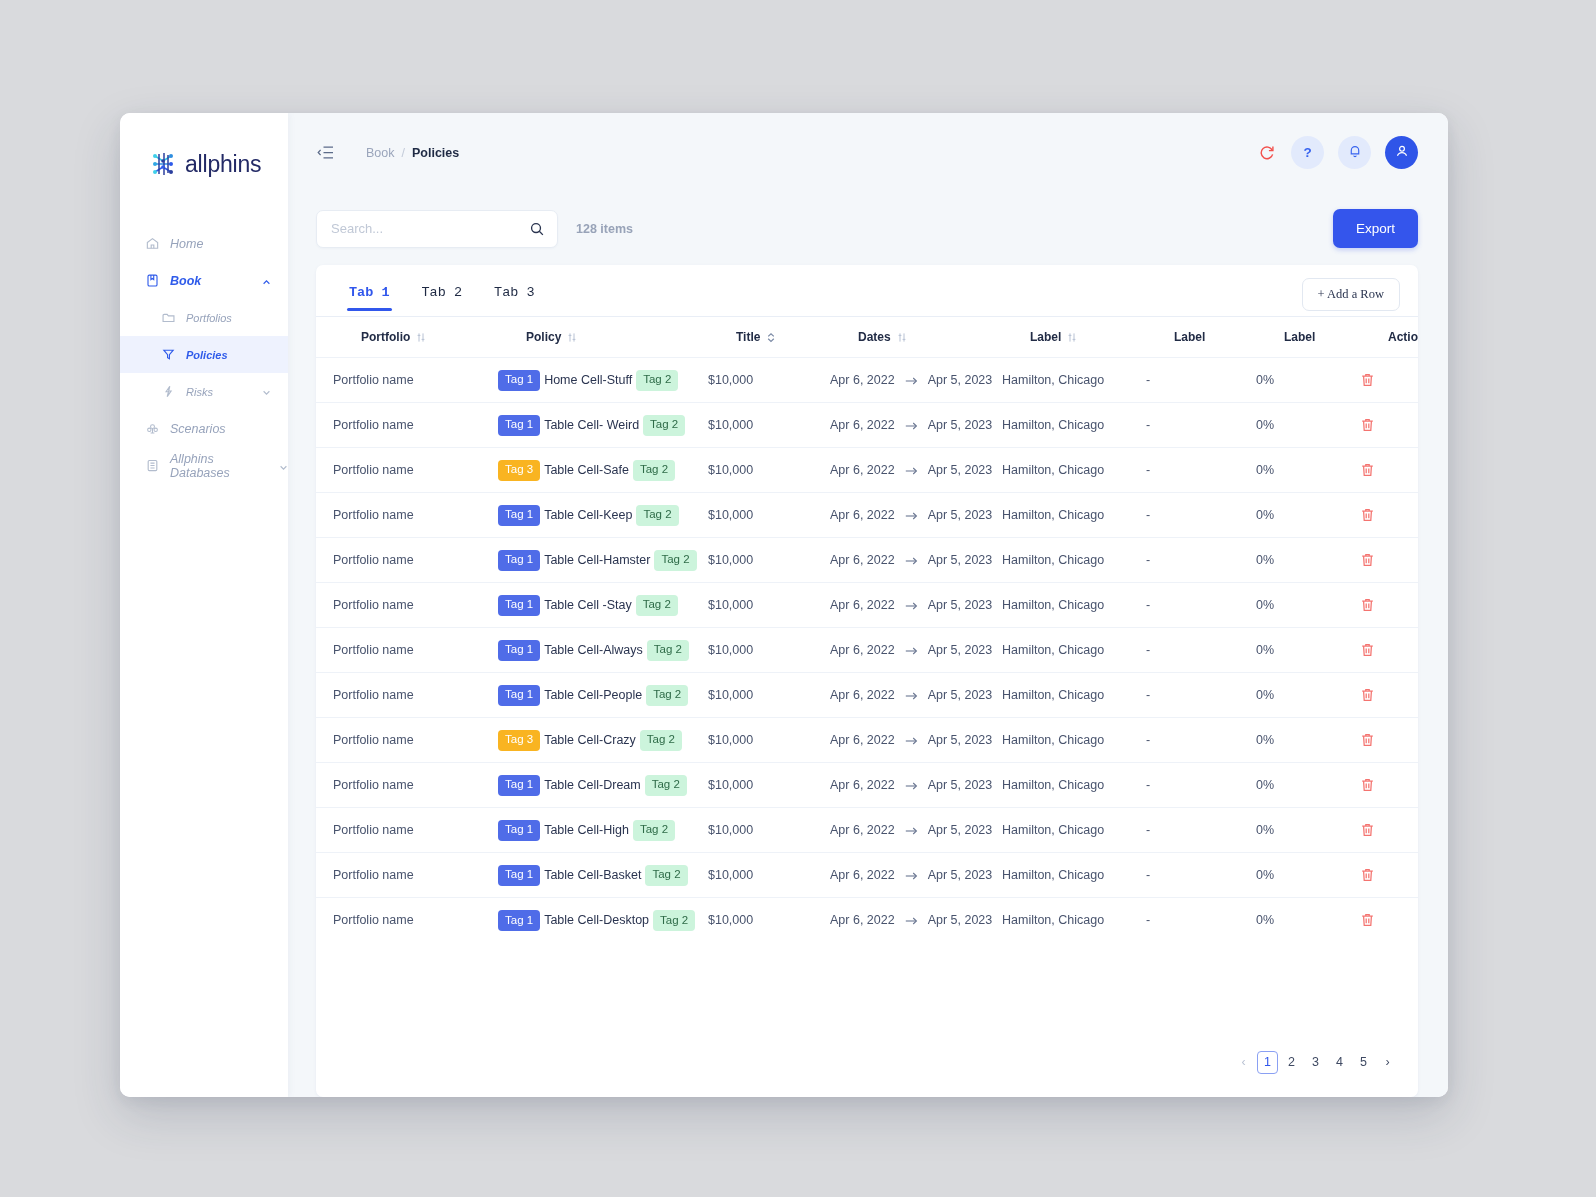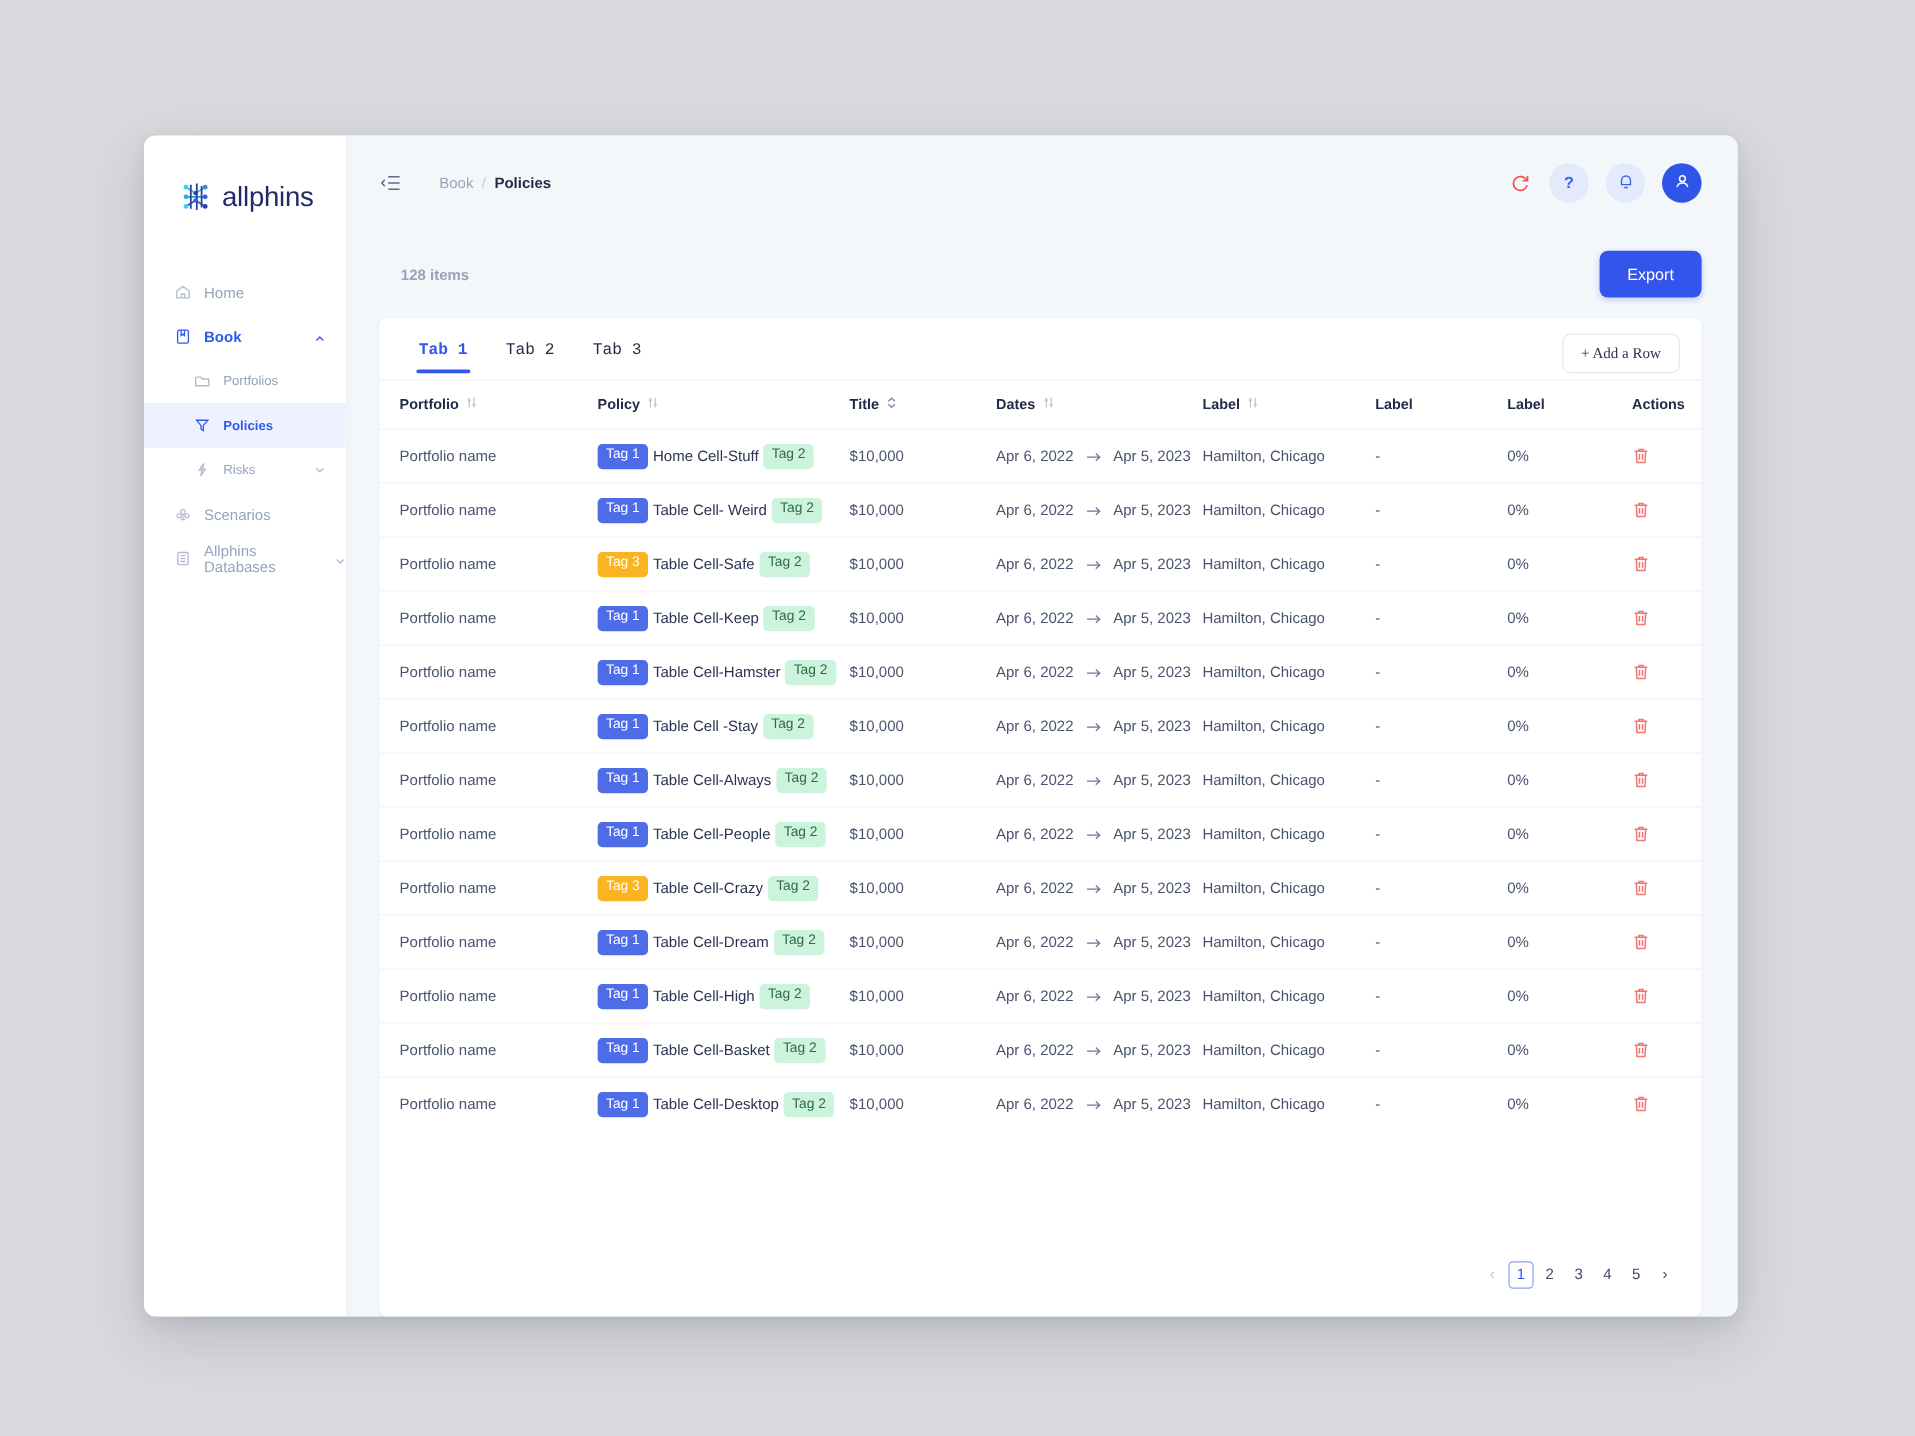--- a/index.html
+++ b/index.html
@@ -44,21 +44,21 @@
     height: 46px;
   }
   .logo-mark { width: 30px; height: 30px; flex: 0 0 30px; }
   .logo-text {
     font-size: 23px;
     color: #232a66;
     letter-spacing: -.2px;
     font-weight: 400;
   }
 
-  .nav { margin-top: 42px; }
+  .nav { margin-top: 42px; font-style: italic; }
   .nav-item {
     display: flex;
     align-items: center;
     height: 37px;
     padding-left: 25px;
     gap: 10px;
     color: #97a3bb;
     font-size: 12.5px;
     cursor: pointer;
     position: relative;
@@ -241,21 +241,21 @@
   table { width: 100%; border-collapse: collapse; table-layout: fixed; }
   thead tr { border-top: 1px solid #e9eef6; }
   th {
     text-align: left;
     font-size: 12px;
     color: #222c46;
     font-weight: 700;
     padding: 13px 0 13px 0;
     white-space: nowrap;
   }
-  th .th-in { display: flex; align-items: flex-start; gap: 6px; }
+  th .th-in { display: flex; align-items: center; gap: 6px; margin-left: 28px; }
   th .sort { width: 10px; height: 11px; flex: 0 0 10px; cursor: pointer; }
   tbody tr { border-top: 1px solid #eef2f8; height: 45px; }
   td {
     font-size: 12.5px;
     color: #48536d;
     padding: 0;
     vertical-align: middle;
     white-space: nowrap;
   }
   .c-portfolio { padding-left: 17px; }
@@ -467,20 +467,29 @@
             <svg viewBox="0 0 18 18" width="16" height="16" fill="none" stroke="#ffffff" stroke-width="1.35">
               <circle cx="9" cy="6.6" r="2.7"></circle>
               <path d="M3.9 14.4 A5.4 5.4 0 0 1 14.1 14.4"></path>
             </svg>
           </span>
         </button>
       </div>
     </header>
 
     <div id="searchrow">
+      <div class="search-wrap">
+        <input type="text" placeholder="Search..." style="">
+        <span class="search-icon">
+          <svg viewBox="0 0 18 18" width="16" height="16" fill="none" stroke="#2b3550" stroke-width="1.5">
+            <circle cx="7.9" cy="7.9" r="5"></circle>
+            <path d="M11.6 11.6 L15.6 15.6"></path>
+          </svg>
+        </span>
+      </div>
       <span class="items-count">128 items</span>
       <button class="export-btn">Export</button>
     </div>
 
     <section id="card">
 
       <div id="tabsrow">
         <div class="tabs">
           <div class="tab active">Tab 1</div>
           <div class="tab">Tab 2</div>

